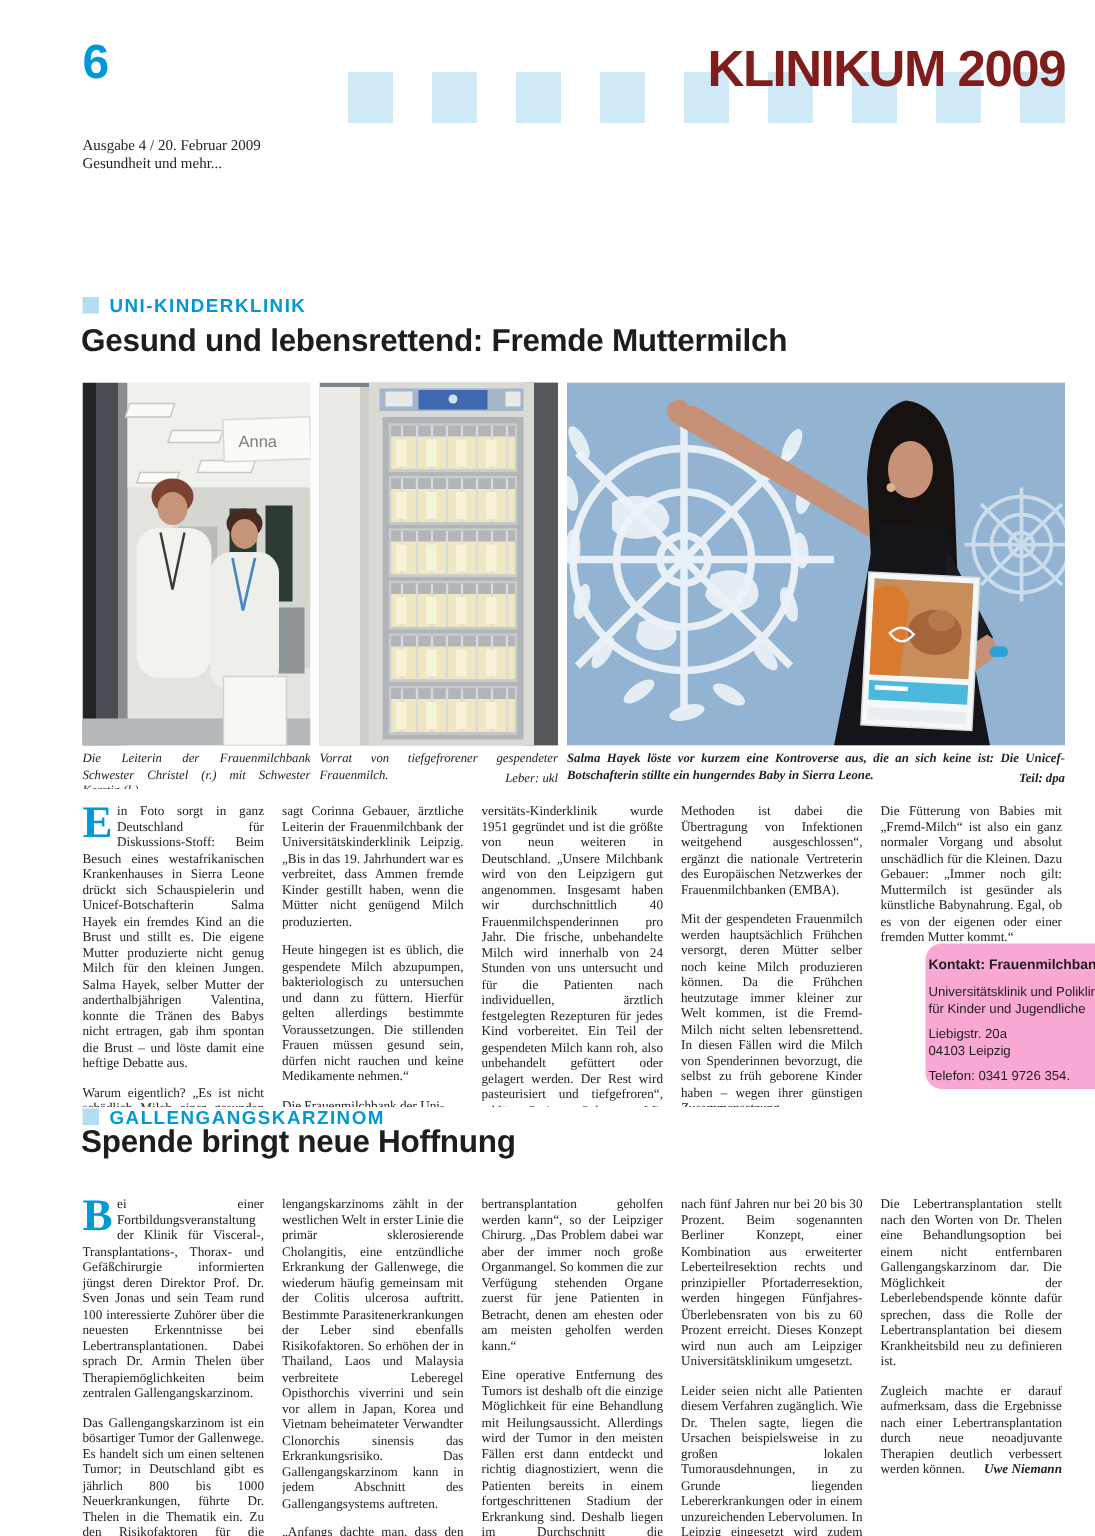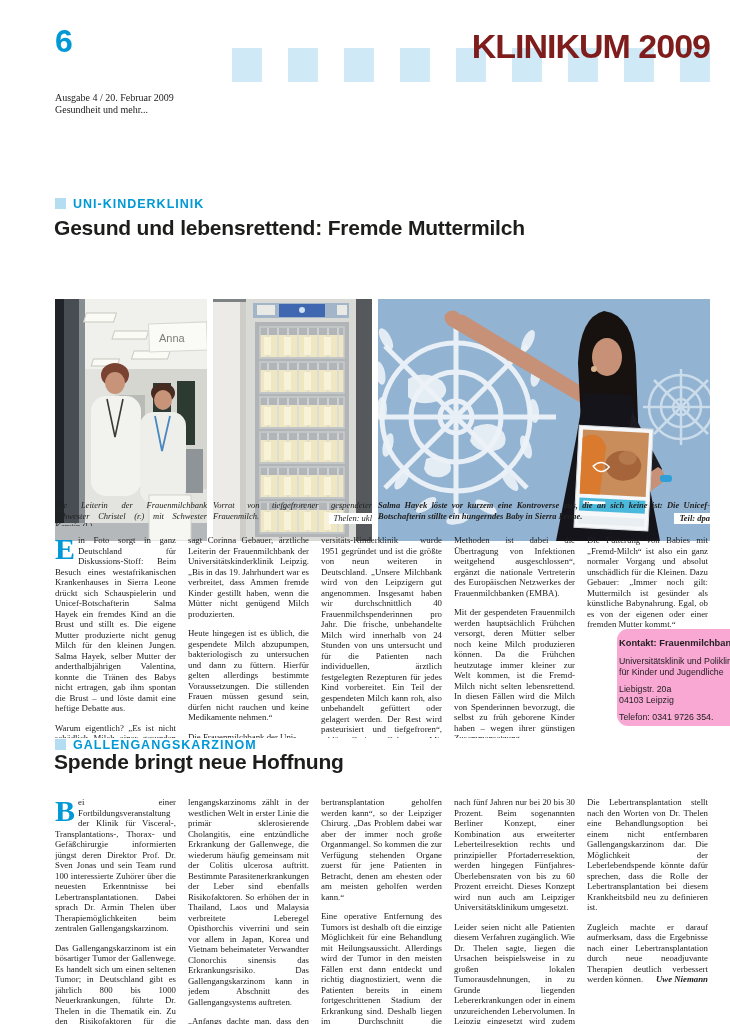--- a/index.html
+++ b/index.html
@@ -11,21 +11,21 @@
   .sq{width:30px;height:34px;background:#cfe9f7;}
   .brand{position:absolute;right:20px;top:28px;font:bold 34px/36px "Liberation Sans",sans-serif;
          color:#7f1d1d;letter-spacing:-1px;z-index:2;}
   .issue{position:absolute;left:55px;top:92px;font:10px/12px "Liberation Serif",serif;color:#222;}
   
   .sec-label{position:absolute;display:flex;gap:7px;
              font:bold 12.5px/13px "Liberation Sans",sans-serif;color:#0099d6;letter-spacing:1px;}
   .sec-sq{width:11px;height:11px;background:#b5ddf2;display:inline-block;}
   .headline{position:absolute;font:bold 21px/24px "Liberation Sans",sans-serif;color:#1d1d1b;letter-spacing:-0.2px;}
   
-  .photos{position:absolute;left:55px;top:255px;display:flex;gap:6px;margin-top:44px;}
+  .photos{position:absolute;left:55px;top:255px;display:flex;gap:6px;}
   .photos svg{display:block;}
   .captions{position:absolute;left:55px;top:500px;display:flex;gap:6px;}
   .caption{position:relative;font:italic 8.5px/10.6px "Liberation Serif",serif;color:#222;
            text-align:justify;height:26px;overflow:hidden;}
   .credit{position:absolute;right:0;bottom:2px;background:#fff;padding-left:5px;font-style:italic;}
   
   .cols{position:absolute;left:55px;display:flex;gap:12px;overflow:hidden;}
   .col{width:121px;font:8.8px/10.5px "Liberation Serif",serif;text-align:justify;
        overflow:hidden;color:#222;}
   .para{margin:0 0 9px 0;}
@@ -219,21 +219,21 @@
       </g>
     </svg>
   </div>
 
   <div class="captions">
     <div class="caption" style="width:152px;">
       <span>Die Leiterin der Frauenmilchbank Schwester Christel (r.) mit Schwester Kerstin (l.).</span>
     </div>
     <div class="caption" style="width:159px;">
       <span>Vorrat von tiefgefrorener gespendeter Frauenmilch.</span>
-      <span class="credit">Thelen: ukl</span>
+      <span class="credit">Leber: ukl</span>
     </div>
     <div class="caption" style="width:332px;font-weight:bold;">
       <span>Salma Hayek löste vor kurzem eine Kontroverse aus, die an sich keine ist: Die Unicef-Botschafterin stillte ein hungerndes Baby in Sierra Leone.</span>
       <span class="credit">Teil: dpa</span>
     </div>
   </div>
 
   <div class="cols" style="top:535px;height:203px;">
     <div class="col">
       <p class="para"><span class="dropcap">E</span><span>in Foto sorgt in ganz Deutschland für Diskussions-Stoff: Beim Besuch eines westafrikanischen Krankenhauses in Sierra Leone drückt sich Schauspielerin und Unicef-Botschafterin Salma Hayek ein fremdes Kind an die Brust und stillt es. Die eigene Mutter produzierte nicht genug Milch für den kleinen Jungen. Salma Hayek, selber Mutter der anderthalbjährigen Valentina, konnte die Tränen des Babys nicht ertragen, gab ihm spontan die Brust – und löste damit eine heftige Debatte aus.</span></p>

